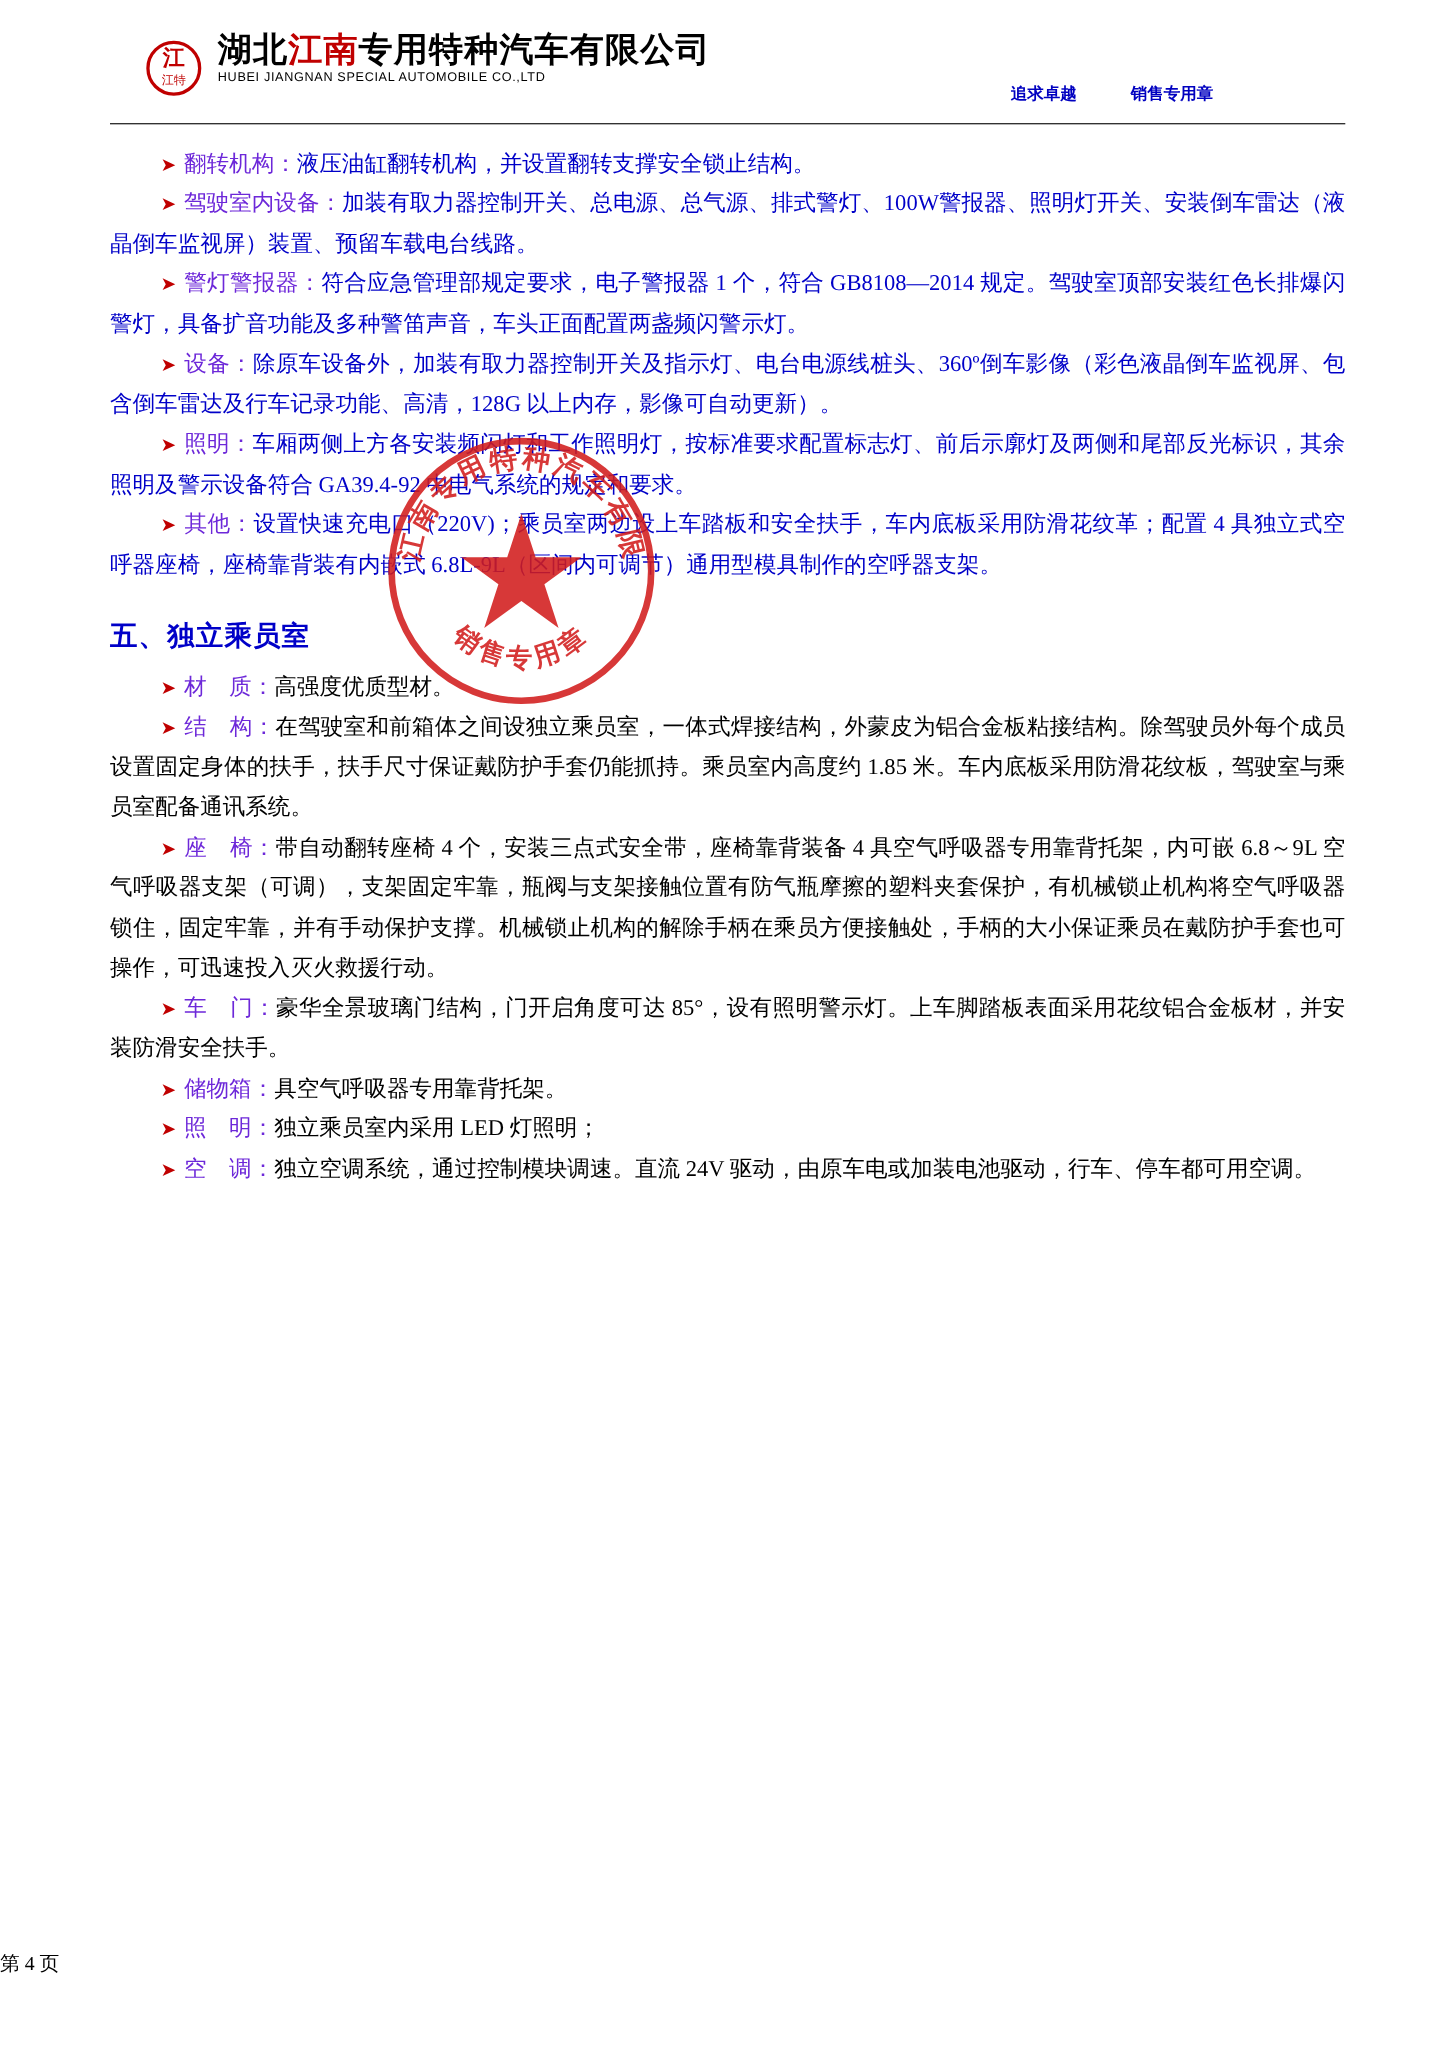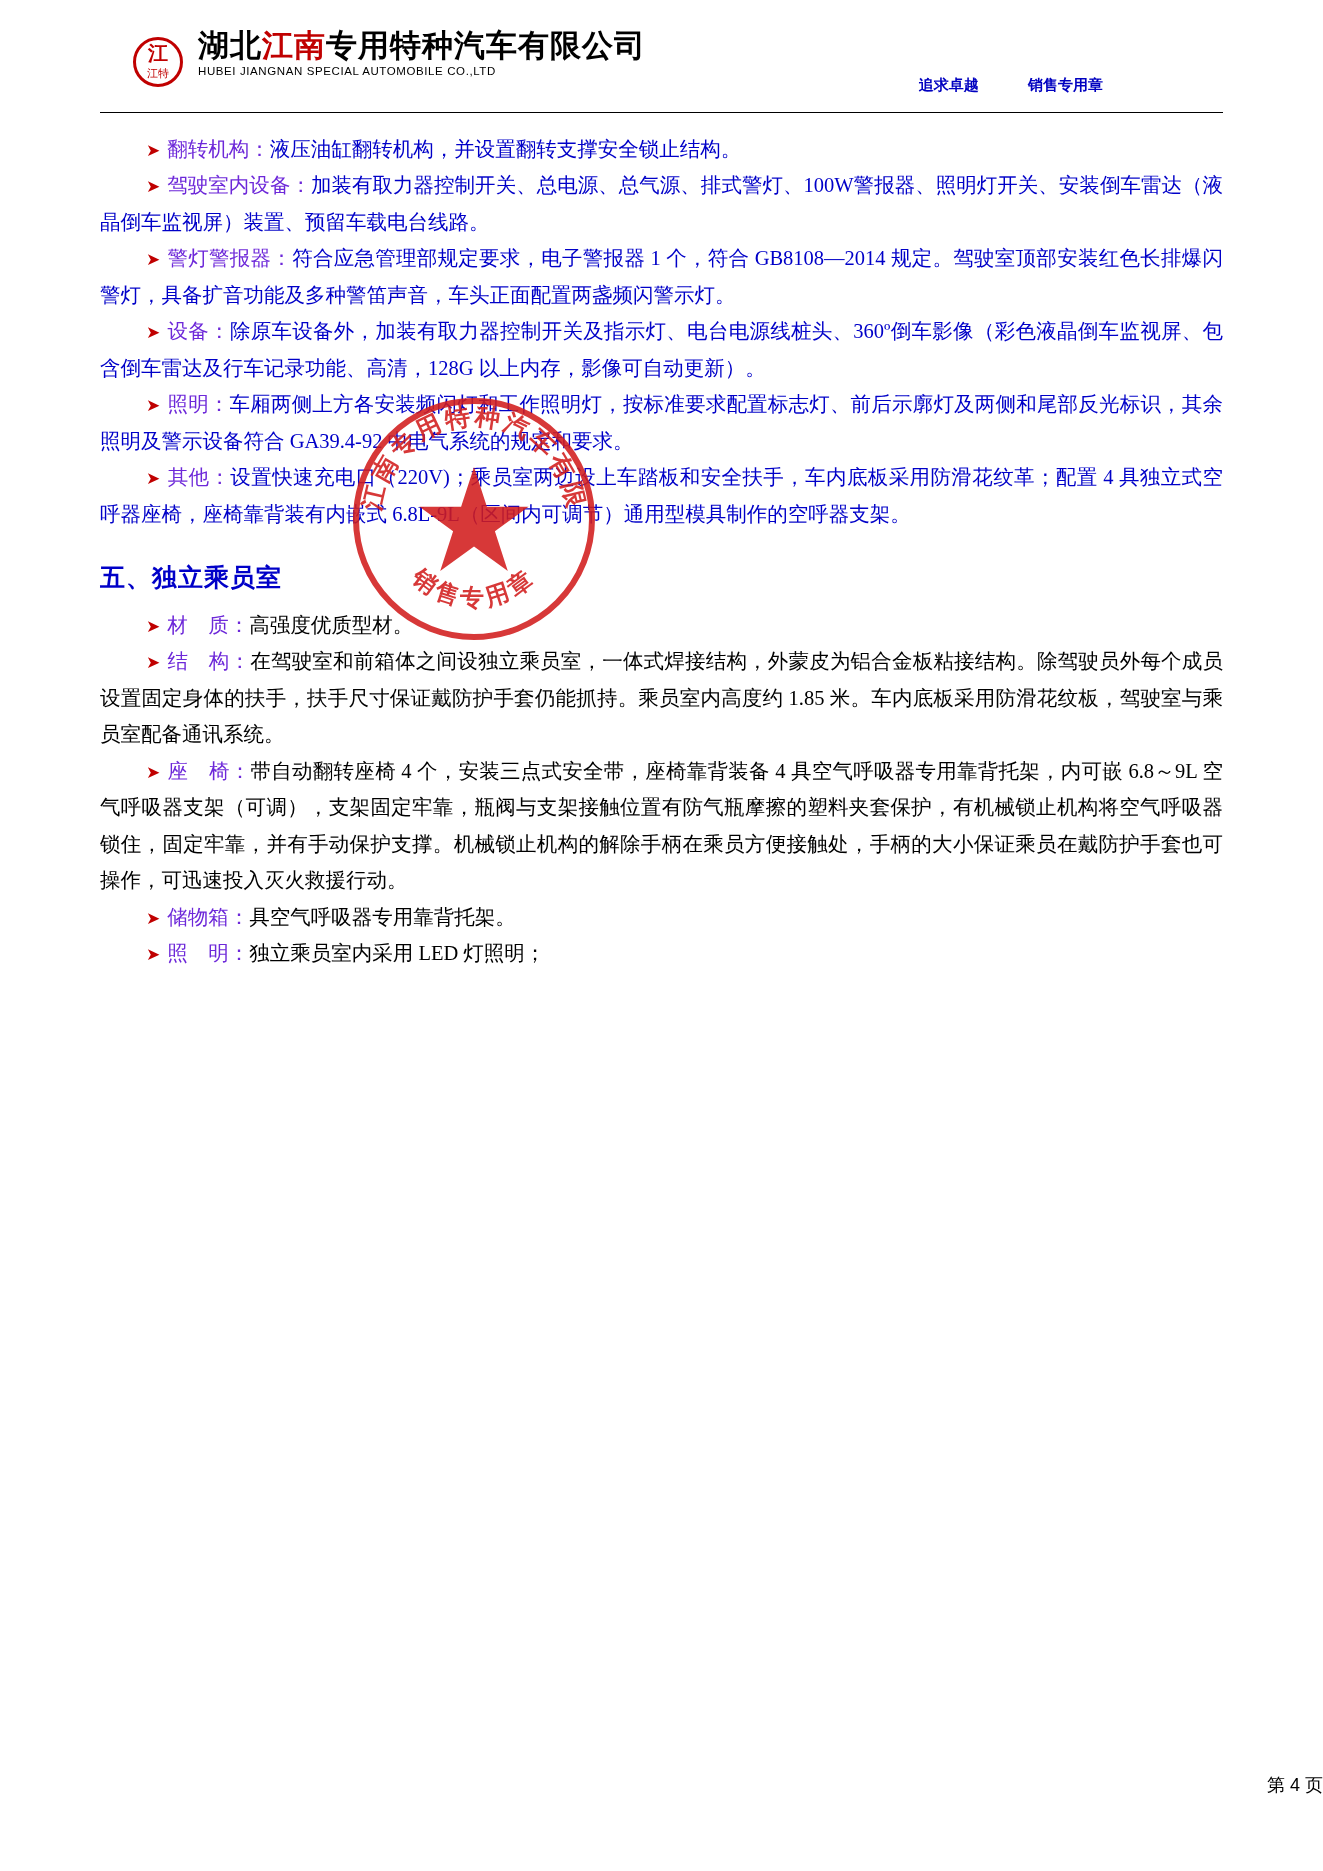--- a/index.html
+++ b/index.html
@@ -152,24 +152,24 @@
     z-index: 5;
     opacity: 0.88;
   }
 
   
   .footer {
     position: absolute;
     left: 0;
     right: 0;
     bottom: 74px;
-    text-align: right;
+    text-align: left;
     font-size: 18px;
     color: #000;
-    font-family: Liberation Sans, sans-serif;
+    font-family: Liberation Serif, serif;
   }
 </style>
 </head>
 <body>
 
 <div class="page">
 
   <div class="header">
     <div class="logo-mark">
       <div class="ring"></div>
@@ -220,29 +220,35 @@
     </p>
 
     <p class="bullet-para">
       <span class="ind"></span><span class="bullet">➤</span><span class="lead">结　构：</span><span class="k">在驾驶室和前箱体之间设独立乘员室，一体式焊接结构，外蒙皮为铝合金板粘接结构。除驾驶员外每个成员设置固定身体的扶手，扶手尺寸保证戴防护手套仍能抓持。乘员室内高度约 1.85 米。车内底板采用防滑花纹板，驾驶室与乘员室配备通讯系统。</span>
     </p>
 
     <p class="bullet-para">
       <span class="ind"></span><span class="bullet">➤</span><span class="lead">座　椅：</span><span class="k">带自动翻转座椅 4 个，安装三点式安全带，座椅靠背装备 4 具空气呼吸器专用靠背托架，内可嵌 6.8～9L 空气呼吸器支架（可调），支架固定牢靠，瓶阀与支架接触位置有防气瓶摩擦的塑料夹套保护，有机械锁止机构将空气呼吸器锁住，固定牢靠，并有手动保护支撑。机械锁止机构的解除手柄在乘员方便接触处，手柄的大小保证乘员在戴防护手套也可操作，可迅速投入灭火救援行动。</span>
     </p>
 
+    <p class="bullet-para">
+      <span class="ind"></span><span class="bullet">➤</span><span class="lead">车　门：</span><span class="k">豪华全景玻璃门结构，门开启角度可达 85°，设有照明警示灯。上车脚踏板表面采用花纹铝合金板材，并安装防滑安全扶手。</span>
+    </p>
 
     <p class="bullet-para">
       <span class="ind"></span><span class="bullet">➤</span><span class="lead">储物箱：</span><span class="k">具空气呼吸器专用靠背托架。</span>
     </p>
 
     <p class="bullet-para">
       <span class="ind"></span><span class="bullet">➤</span><span class="lead">照　明：</span><span class="k">独立乘员室内采用 LED 灯照明；</span>
     </p>
 
+    <p class="bullet-para">
+      <span class="ind"></span><span class="bullet">➤</span><span class="lead">空　调：</span><span class="k">独立空调系统，通过控制模块调速。直流 24V 驱动，由原车电或加装电池驱动，行车、停车都可用空调。</span>
+    </p>
 
   </div>
 
   <svg class="stamp" viewBox="0 0 248 248">
     <circle cx="124" cy="124" r="118" fill="none" stroke="#d21d1d" stroke-width="6"></circle>
     <path id="seal-top-arc" d="M 124,124 m -94,0 a 94,94 0 1,1 188,0" fill="none" stroke="none"></path>
     <text font-family="'DejaVu Sans', sans-serif" font-size="25" font-weight="bold" fill="#d21d1d" letter-spacing="3">
       <textPath href="#seal-top-arc" startOffset="50%" text-anchor="middle">湖北江南专用特种汽车有限公司</textPath>
     </text>
     <path id="seal-bottom-arc" d="M 124,124 m -78,40 a 88,88 0 0,0 156,0" fill="none" stroke="none"></path>

